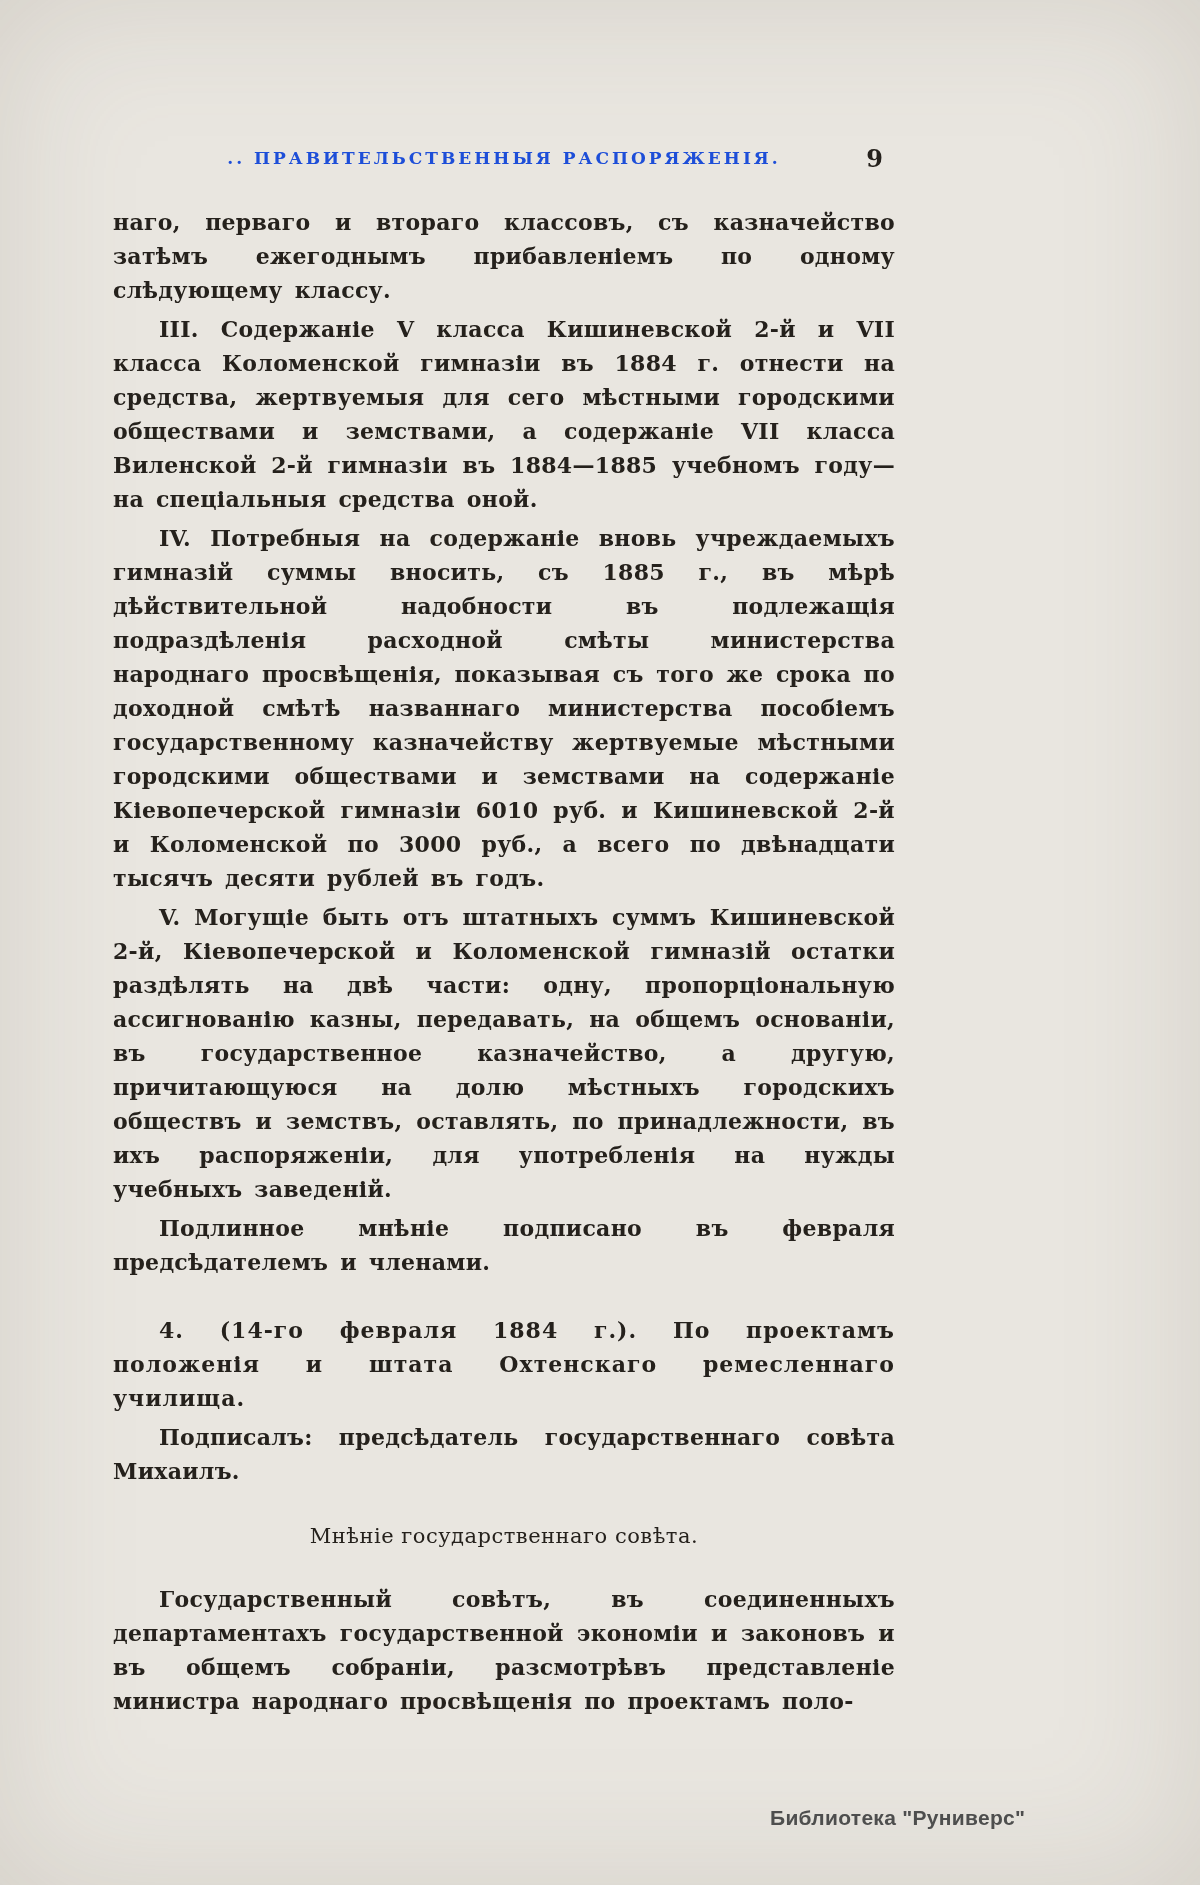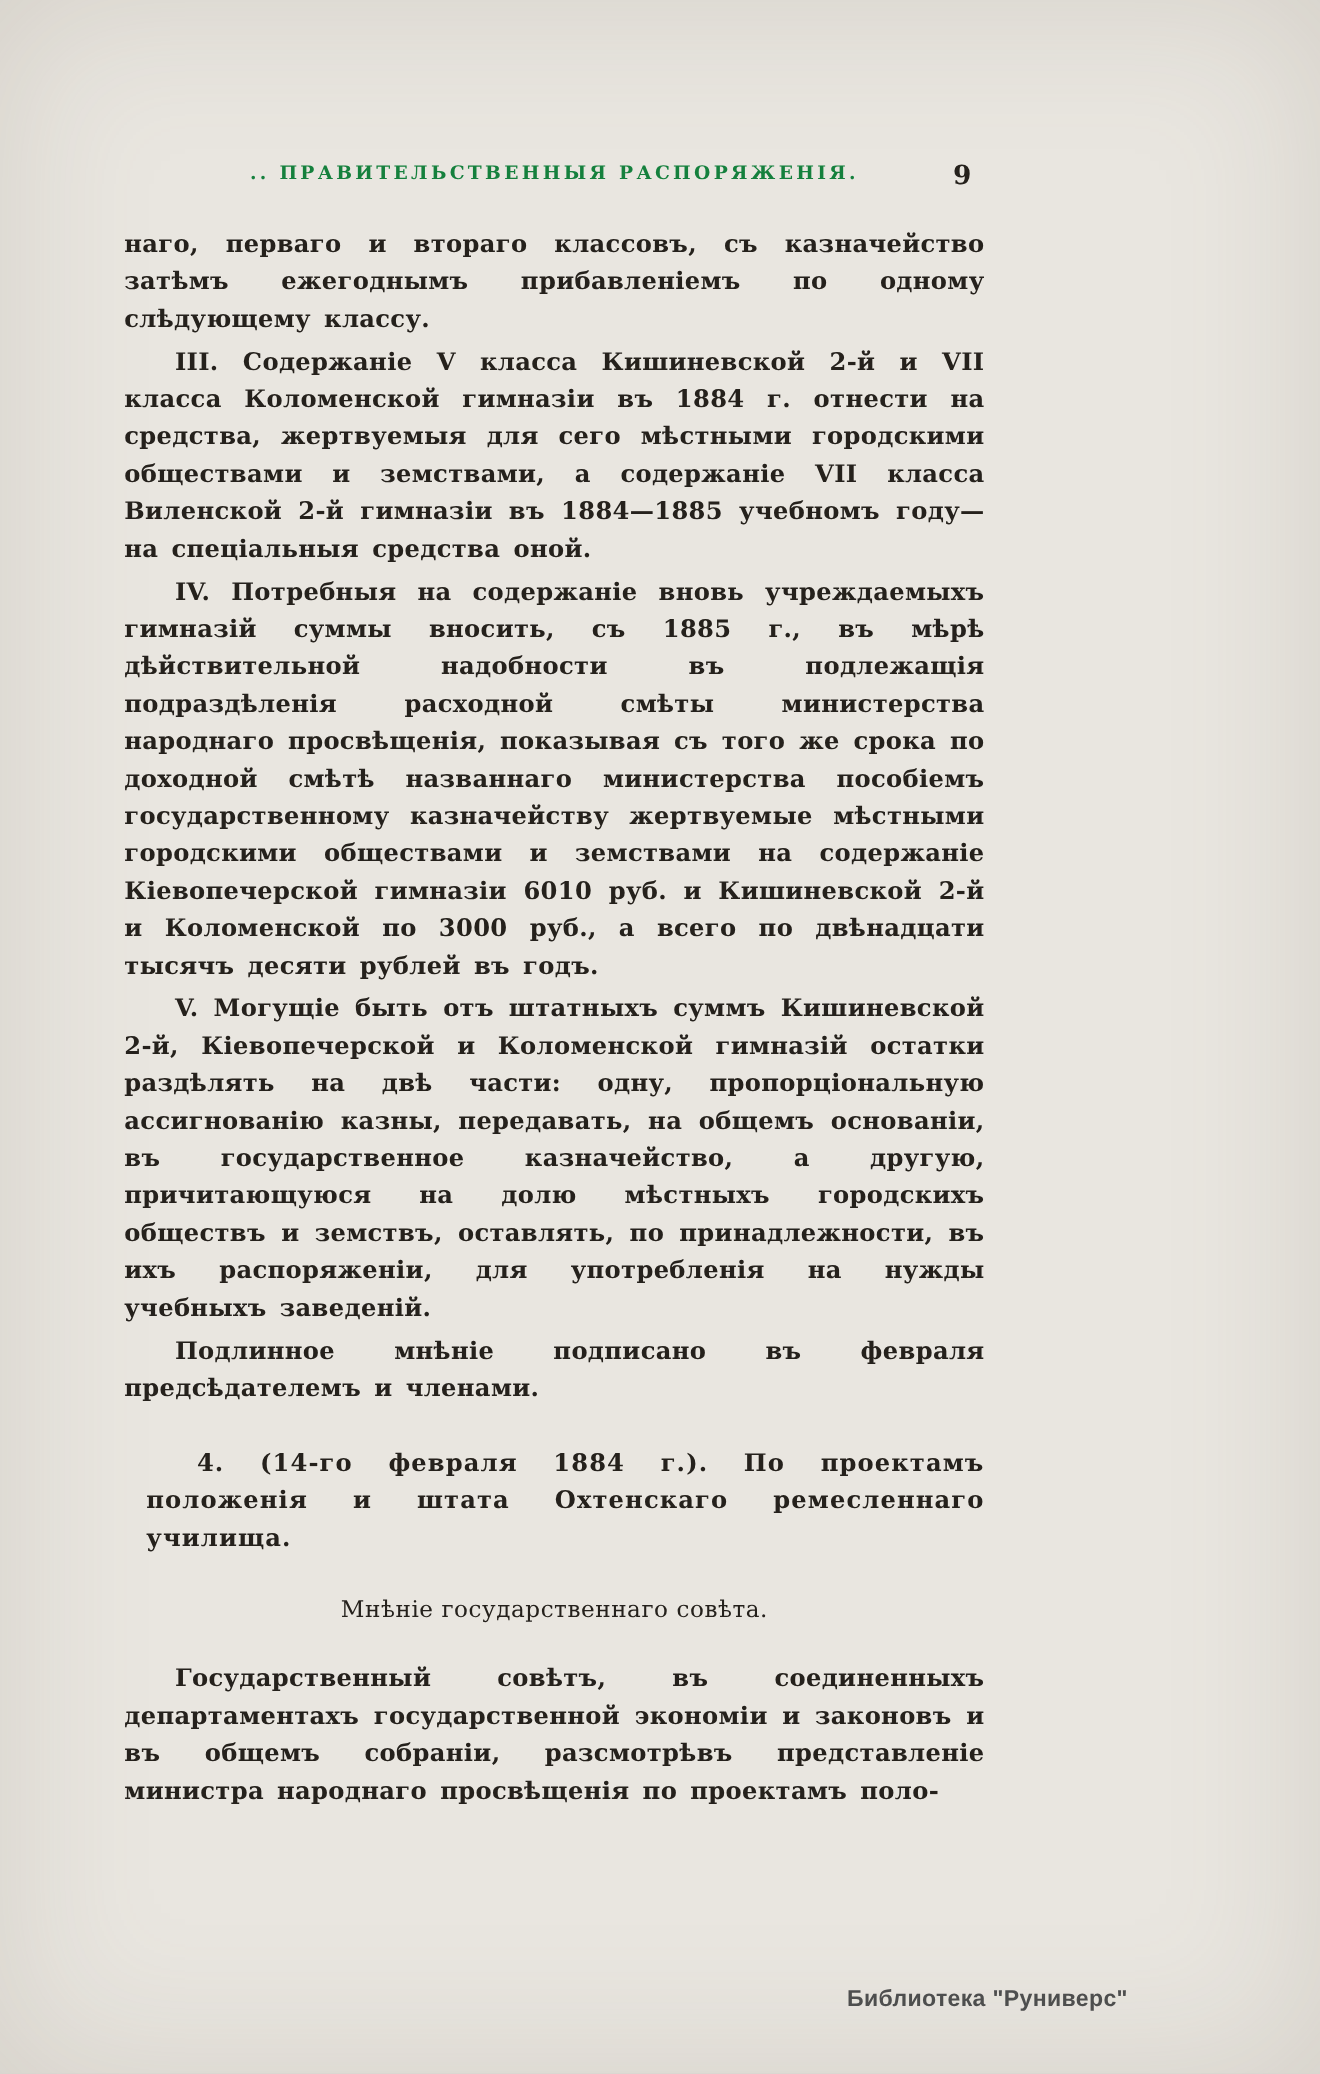--- a/index.html
+++ b/index.html
@@ -24,21 +24,21 @@
     left: 113px;
     width: 782px;
     height: 30px;
   }
   .running-title {
     display: block;
     text-align: center;
     font-size: 17px;
     font-weight: 700;
     letter-spacing: 3px;
-    color: #15803d;
+    color: #1d4ed8;
   }
   .page-number {
     position: absolute;
     top: -4px;
     right: 12px;
     font-size: 24px;
     font-weight: 700;
   }
   .text-block {
     position: absolute;
@@ -54,21 +54,20 @@
     text-align: justify;
     text-indent: 46px;
     word-spacing: 4px;
     letter-spacing: 0.3px;
   }
   .para.no-indent {
     text-indent: 0;
   }
   .para.gap-before {
     margin-top: 34px;
-    margin-left: 20px;
   }
   .para.spaced {
     word-spacing: 12px;
     letter-spacing: 1px;
   }
   .section-heading {
     margin: 36px 0 34px 0;
     font-size: 21px;
     font-weight: 400;
     text-align: center;
@@ -95,19 +94,20 @@
     <span class="page-number">9</span>
   </div>
 
   <div class="text-block">
     <p class="para no-indent">наго, перваго и втораго классовъ, съ казначейство затѣмъ ежегоднымъ прибавленіемъ по одному слѣдующему классу.</p>
     <p class="para">III. Содержаніе V класса Кишиневской 2-й и VII класса Коломенской гимназіи въ 1884 г. отнести на средства, жертвуемыя для сего мѣстными городскими обществами и земствами, а содержаніе VII класса Виленской 2-й гимназіи въ 1884—1885 учебномъ году— на спеціальныя средства оной.</p>
     <p class="para">IV. Потребныя на содержаніе вновь учреждаемыхъ гимназій суммы вносить, съ 1885 г., въ мѣрѣ дѣйствительной надобности въ подлежащія подраздѣленія расходной смѣты министерства народнаго просвѣщенія, показывая съ того же срока по доходной смѣтѣ названнаго министерства пособіемъ государственному казначейству жертвуемые мѣстными городскими обществами и земствами на содержаніе Кіевопечерской гимназіи 6010 руб. и Кишиневской 2-й и Коломенской по 3000 руб., а всего по двѣнадцати тысячъ десяти рублей въ годъ.</p>
     <p class="para">V. Могущіе быть отъ штатныхъ суммъ Кишиневской 2-й, Кіевопечерской и Коломенской гимназій остатки раздѣлять на двѣ части: одну, пропорціональную ассигнованію казны, передавать, на общемъ основаніи, въ государственное казначейство, а другую, причитающуюся на долю мѣстныхъ городскихъ обществъ и земствъ, оставлять, по принадлежности, въ ихъ распоряженіи, для употребленія на нужды учебныхъ заведеній.</p>
     <p class="para">Подлинное мнѣніе подписано въ февраля предсѣдателемъ и членами.</p>
     <p class="para spaced gap-before">4. (14-го февраля 1884 г.). По проектамъ положенія и штата Охтенскаго ремесленнаго училища.</p>
+    <p class="para">Подписалъ: предсѣдатель государственнаго совѣта Михаилъ.</p>
     <h3 class="section-heading">Мнѣніе государственнаго совѣта.</h3>
     <p class="para">Государственный совѣтъ, въ соединенныхъ департаментахъ государственной экономіи и законовъ и въ общемъ собраніи, разсмотрѣвъ представленіе министра народнаго просвѣщенія по проектамъ поло-</p>
   </div>
 
   <div class="watermark">Библиотека "Руниверс"</div>
 
 </div>
 
 </body></html>

